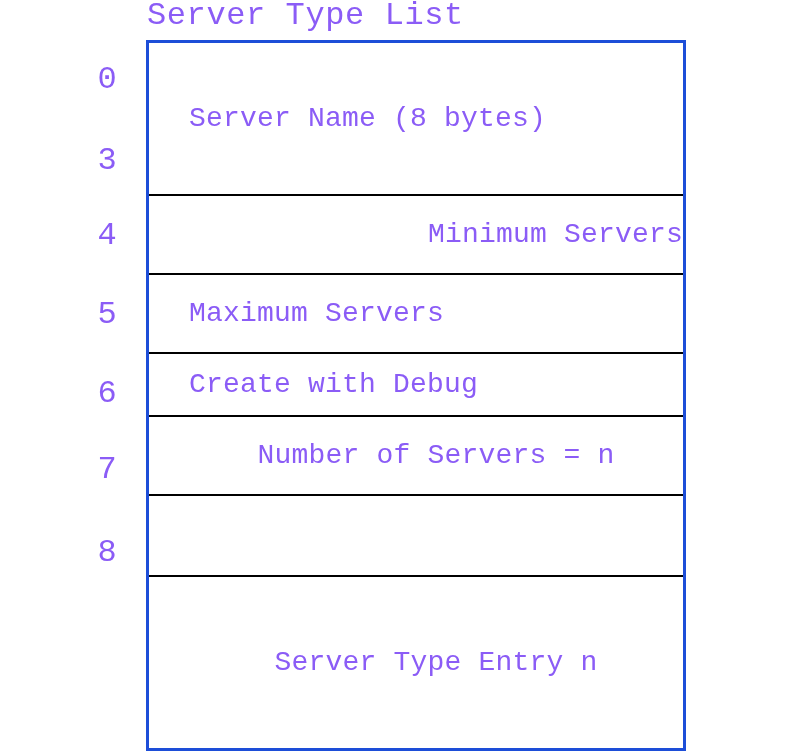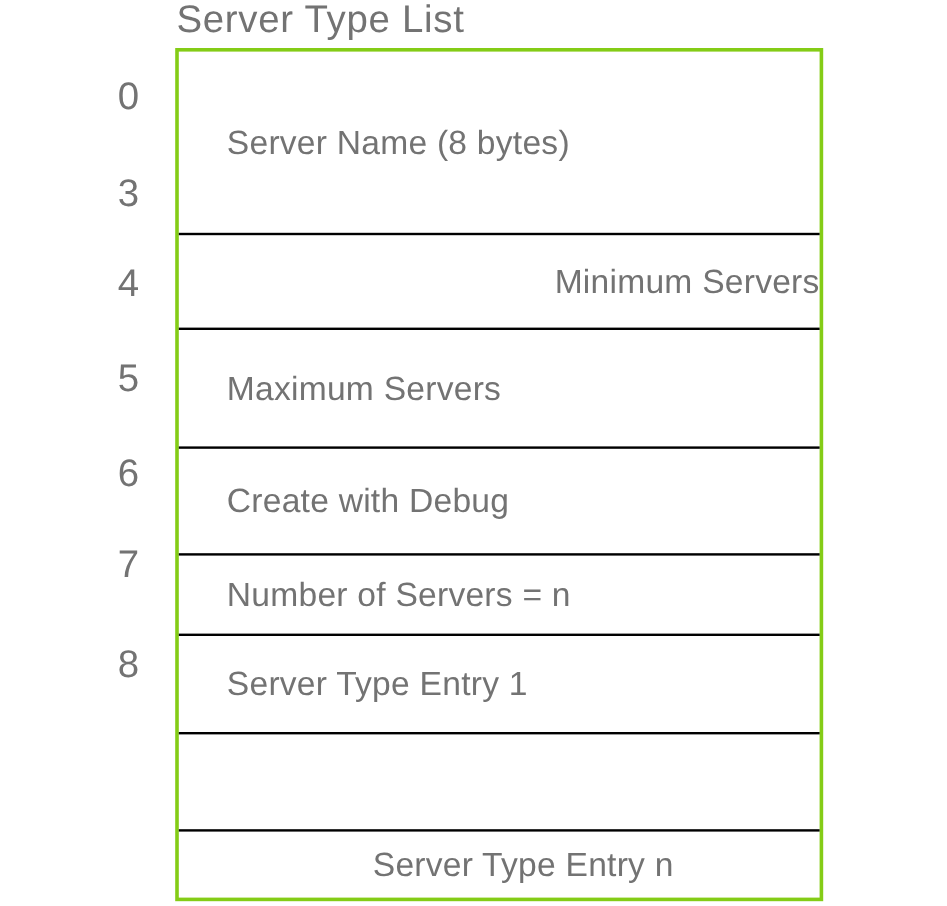--- a/index.html
+++ b/index.html
@@ -5,22 +5,22 @@
   html, body {
     margin: 0;
     padding: 0;
     background: #ffffff;
   }
   .stage {
     position: relative;
     width: 789px;
     height: 755px;
     background: #ffffff;
-    font-family: Liberation Sans, sans-serif;
-    color: #737373;
+    font-family: Liberation Mono, monospace;
+    color: #8b5cf6;
     overflow: hidden;
   }
   .title {
     position: absolute;
     left: 147px;
     top: -1px;
     font-size: 32px;
     line-height: 34px;
     letter-spacing: 0.6px;
     white-space: pre;
@@ -32,21 +32,21 @@
     text-align: center;
     font-size: 32px;
     line-height: 38px;
   }
   .box {
     position: absolute;
     left: 146px;
     top: 40px;
     width: 540px;
     height: 711px;
-    border: 3px solid #84cc16;
+    border: 3px solid #1d4ed8;
     box-sizing: border-box;
     display: flex;
     flex-direction: column;
   }
   .row {
     box-sizing: border-box;
     border-bottom: 2px solid #000000;
     display: flex;
     align-items: center;
     padding-left: 40px;
@@ -55,23 +55,23 @@
     white-space: pre;
     flex: 0 0 auto;
   }
   .row:last-child {
     border-bottom: none;
     flex: 1 1 auto;
     justify-content: center;
   }
   .r1 { height: 153px; }
   .r2 { height: 79px; justify-content: flex-end; }
-  .r3 { height: 99px; }
-  .r4 { height: 89px; }
-  .r5 { height: 67px; }
+  .r3 { height: 79px; }
+  .r4 { height: 63px; }
+  .r5 { height: 79px; justify-content: center; }
   .r6 { height: 82px; }
   .r7 { height: 81px; }
 </style>
 </head>
 <body>
 
 <div class="stage">
 
   <div class="title">Server Type List</div>
 
@@ -92,23 +92,20 @@
     </div>
     <div class="row r3">
       <span>Maximum Servers</span>
     </div>
     <div class="row r4">
       <span>Create with Debug</span>
     </div>
     <div class="row r5">
       <span>Number of Servers = n</span>
     </div>
-    <div class="row r6">
-      <span>Server Type Entry 1</span>
-    </div>
     <div class="row r7">
       <span></span>
     </div>
     <div class="row r8">
       <span>Server Type Entry n</span>
     </div>
   </div>
 
 </div>
 

